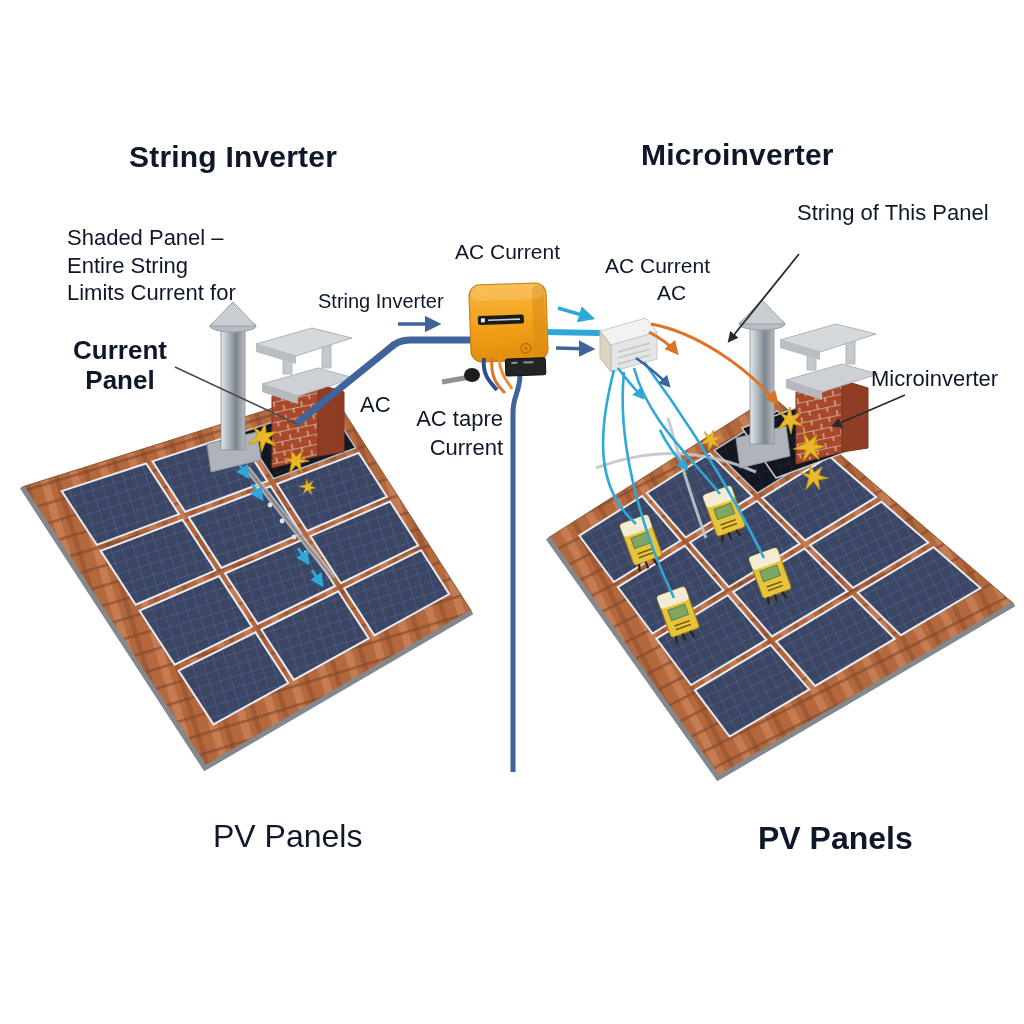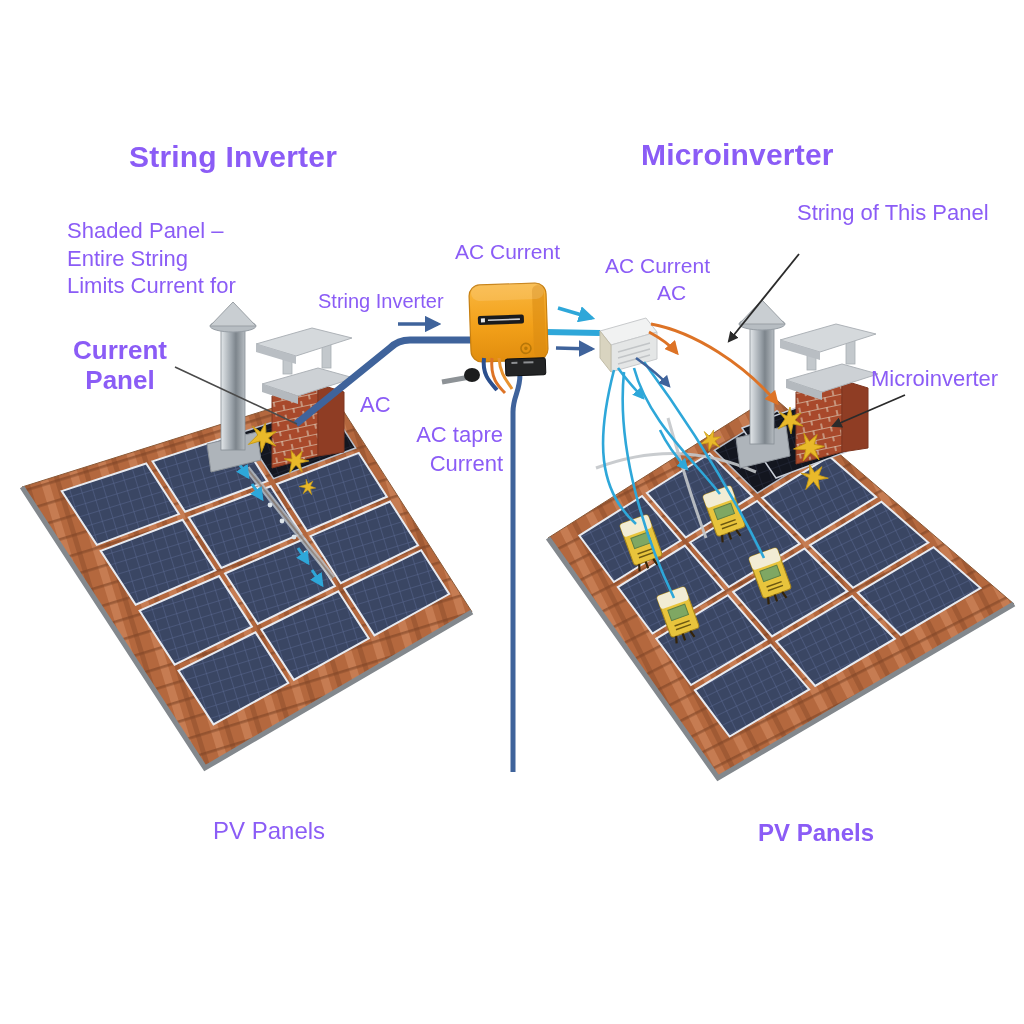--- a/index.html
+++ b/index.html
@@ -1,25 +1,25 @@
 <!DOCTYPE html>
 <html style="--cable-blue: #3f639b; --ac-cyan: #2ea7d9; --wire-orange: #dd7326;"><head>
 <meta charset="utf-8">
 <style>
   html,body{margin:0;padding:0;background:#fff;}
   .stage{position:relative;width:1024px;height:1024px;background:#fff;overflow:hidden;
          font-family:"Liberation Sans",sans-serif;color:#1b1b1b;}
   svg{position:absolute;left:0;top:0;}
-  .lbl{position:absolute;color:#8b5cf6;line-height:1.26;}
+  .lbl{position:absolute;color:#0f172a;line-height:1.26;}
   .title{font-size:30px;font-weight:700;letter-spacing:.2px;}
   .note{font-size:22px;}
   .flow{font-size:26px;font-weight:700;text-align:center;line-height:1.15;}
   .small{font-size:20px;}
   .ac{font-size:21px;}
-  .pv{font-size:24px;}
+  .pv{font-size:32px;}
   .tapre{font-size:22px;text-align:right;line-height:1.3;}
   .cable{stroke:var(--cable-blue);fill:none;}
   .cyanwire{stroke:var(--ac-cyan);fill:none;}
   .orangewire{stroke:var(--wire-orange);fill:none;}
   .mk-cyan{fill:var(--ac-cyan);}
   .mk-steel{fill:var(--cable-blue);}
   .mk-orange{fill:var(--wire-orange);}
   .mk-black{fill:#2b2b2b;}
 </style>
 </head>
@@ -283,36 +283,36 @@
     <path d="M492,358 C490,378 498,386 505,393" stroke="#dd7326" stroke-width="3" fill="none"></path>
     <path d="M499,358 C500,375 508,382 512,389" stroke="#e8932f" stroke-width="3" fill="none"></path>
     <path d="M442,382 L470,377" stroke="#8d9296" stroke-width="5" fill="none"></path>
     <ellipse cx="472" cy="375" rx="8" ry="7" fill="#1c1d1e"></ellipse>
   </g>
 </svg>
 
 <div class="lbl title" style="left:129px;top:138px;">String Inverter</div>
 <div class="lbl title" style="left:641px;top:136px;">Microinverter</div>
 
-<div class="lbl note" style="left:67px;top:217px;">
+<div class="lbl note" style="left:67px;top:224px;">
   <div>Shaded Panel –</div>
   <div>Entire String</div>
   <div>Limits Current for</div>
 </div>
 
 <div class="lbl flow" style="left:58px;top:336px;width:124px;">
   <div>Current</div>
   <div>Panel</div>
 </div>
 
 <div class="lbl small" style="left:318px;top:289px;">String Inverter</div>
 <div class="lbl ac" style="left:455px;top:239px;">AC Current</div>
 <div class="lbl ac" style="left:360px;top:391px;font-size:22px;">AC</div>
 
-<div class="lbl tapre" style="left:383px;top:421px;width:120px;">
+<div class="lbl tapre" style="left:383px;top:405px;width:120px;">
   <div>AC tapre</div>
   <div>Current</div>
 </div>
 
 <div class="lbl ac" style="left:605px;top:253px;">AC Current</div>
 <div class="lbl ac" style="left:657px;top:280px;">AC</div>
 
 <div class="lbl note" style="left:797px;top:199px;">
   <div>String of This Panel</div>
 </div>

